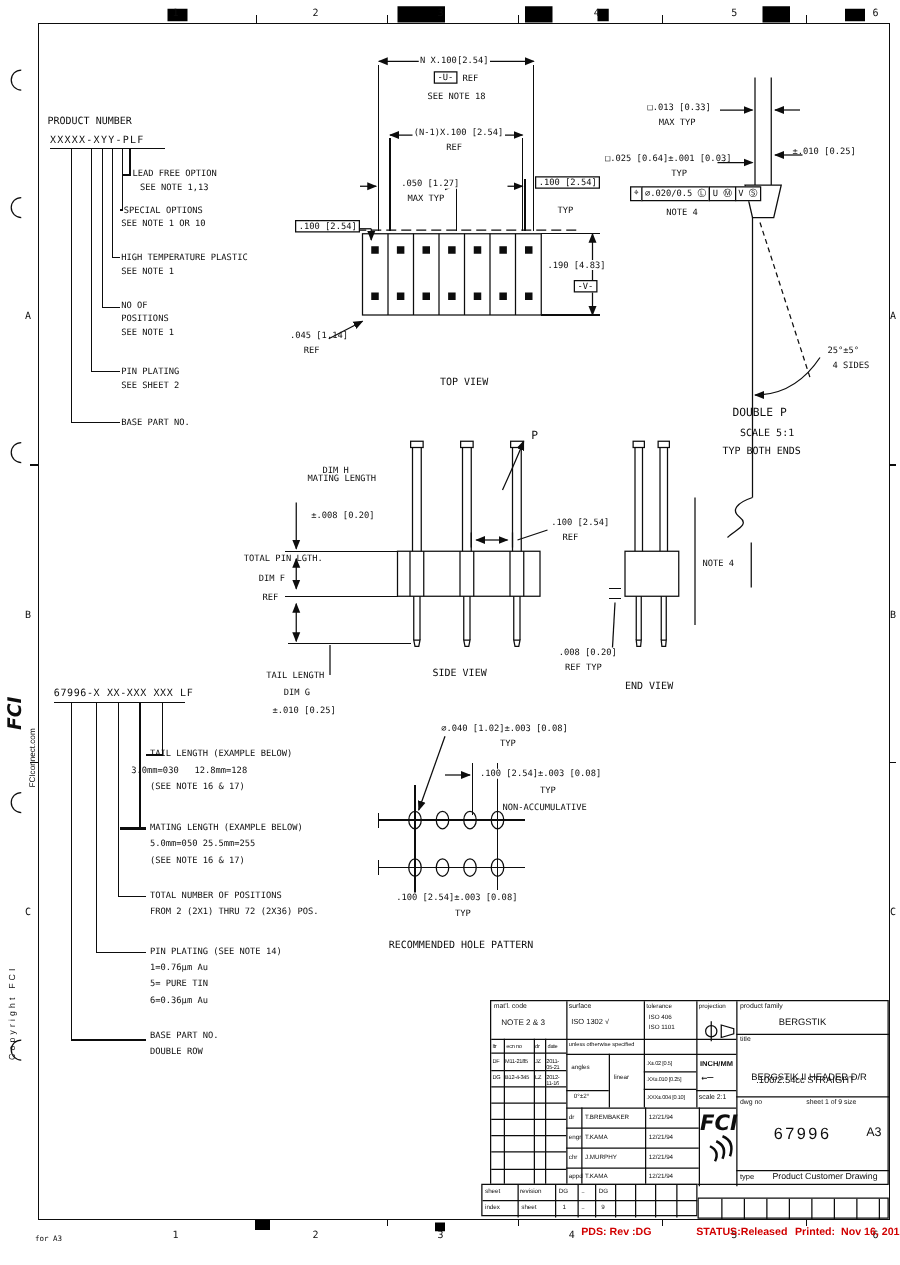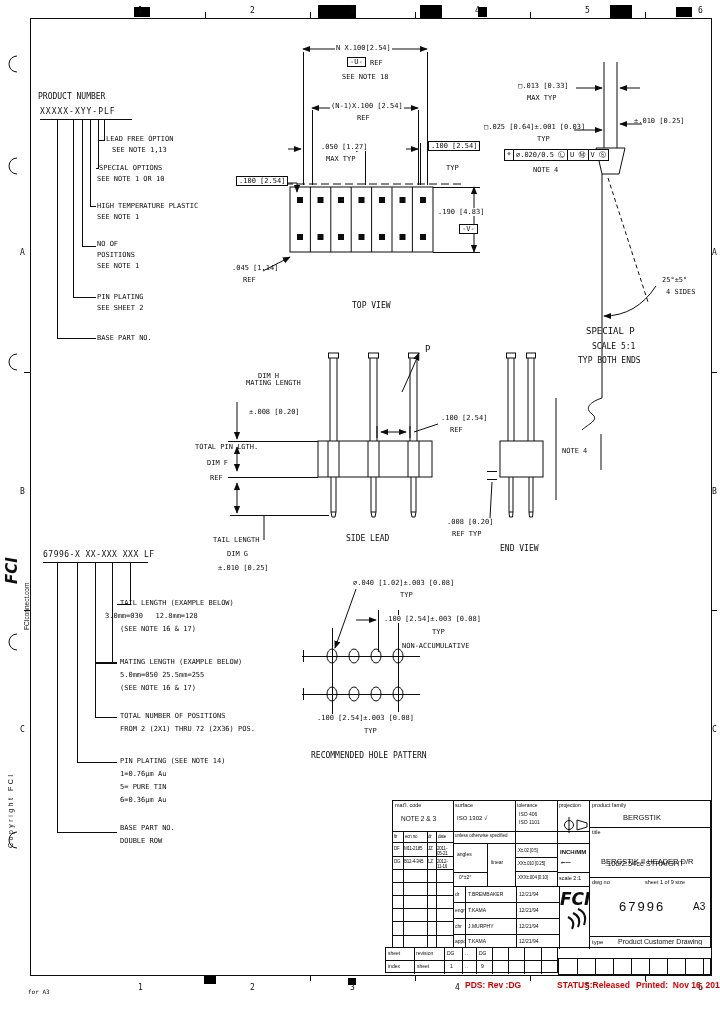--- a/index.html
+++ b/index.html
@@ -255,37 +255,37 @@
 <div class="t" style="left:634px;top:117px">±.010 [0.25]</div>
 <div style="position:absolute;left:504px;top:149px;display:flex">
   <span class="bx" style="position:static;font-size:7px">⌖</span>
   <span class="bx" style="position:static;font-size:7px;margin-left:-1px">∅.020/0.5 Ⓛ</span>
   <span class="bx" style="position:static;font-size:7px;margin-left:-1px">U Ⓜ</span>
   <span class="bx" style="position:static;font-size:7px;margin-left:-1px">V Ⓢ</span>
 </div>
 <div class="t" style="left:533px;top:166px">NOTE 4</div>
 <div class="t" style="left:662px;top:276px">25°±5°</div>
 <div class="t" style="left:666px;top:288px">4 SIDES</div>
-<div class="t t9" style="left:586px;top:326px">SPECIAL P</div>
+<div class="t t9" style="left:586px;top:326px">DOUBLE P</div>
 <div class="t t8" style="left:592px;top:342px">SCALE 5:1</div>
 <div class="t t8" style="left:578px;top:356px">TYP BOTH ENDS</div>
 
 <div class="t" style="left:246px;top:379px">MATING LENGTH</div>
 <div class="t" style="left:258px;top:372px">DIM H</div>
 <div class="t" style="left:249px;top:408px">±.008 [0.20]</div>
 <div class="t" style="left:195px;top:443px">TOTAL PIN LGTH.</div>
 <div class="t" style="left:207px;top:459px">DIM F</div>
 <div class="t" style="left:210px;top:474px">REF</div>
 <div class="t" style="left:213px;top:536px">TAIL LENGTH</div>
 <div class="t" style="left:227px;top:550px">DIM G</div>
 <div class="t" style="left:218px;top:564px">±.010 [0.25]</div>
 <div class="t wbg" style="left:440px;top:414px">.100 [2.54]</div>
 <div class="t" style="left:450px;top:426px">REF</div>
 <div class="t t9" style="left:425px;top:344px">P</div>
-<div class="t t8" style="left:346px;top:534px">SIDE LEAD</div>
+<div class="t t8" style="left:346px;top:534px">SIDE VIEW</div>
 <div class="t" style="left:562px;top:447px">NOTE 4</div>
 <div class="t" style="left:447px;top:518px">.008 [0.20]</div>
 <div class="t" style="left:452px;top:530px">REF TYP</div>
 <div class="t t8" style="left:500px;top:544px">END VIEW</div>
 
 <div class="t wbg" style="left:352px;top:579px">∅.040 [1.02]±.003 [0.08]</div>
 <div class="t" style="left:400px;top:591px">TYP</div>
 <div class="t wbg" style="left:383px;top:615px">.100 [2.54]±.003 [0.08]</div>
 <div class="t" style="left:432px;top:628px">TYP</div>
 <div class="t" style="left:402px;top:642px">NON-ACCUMULATIVE</div>

